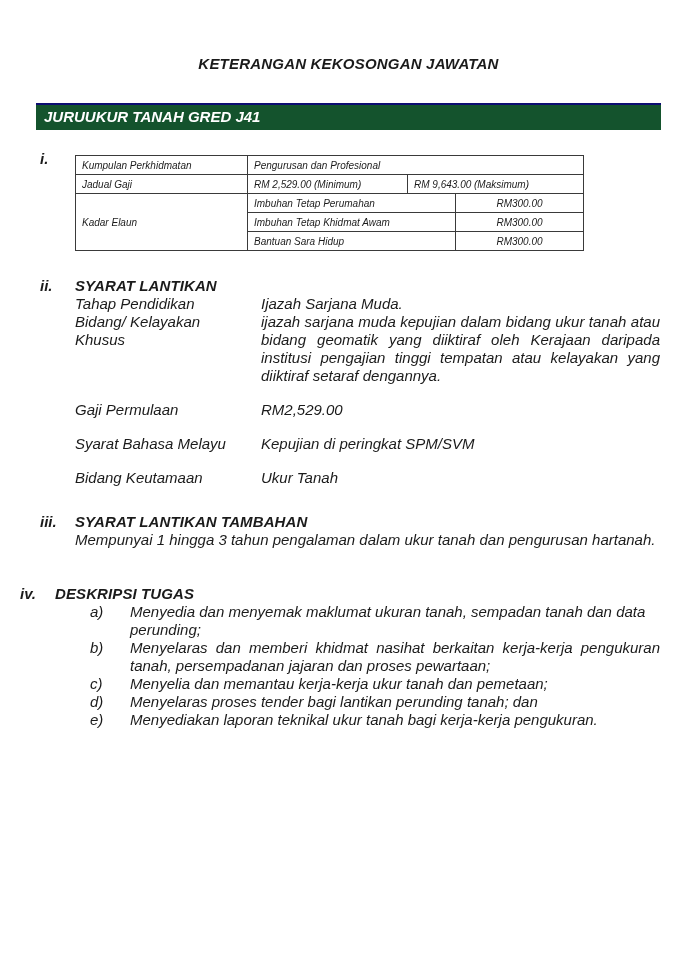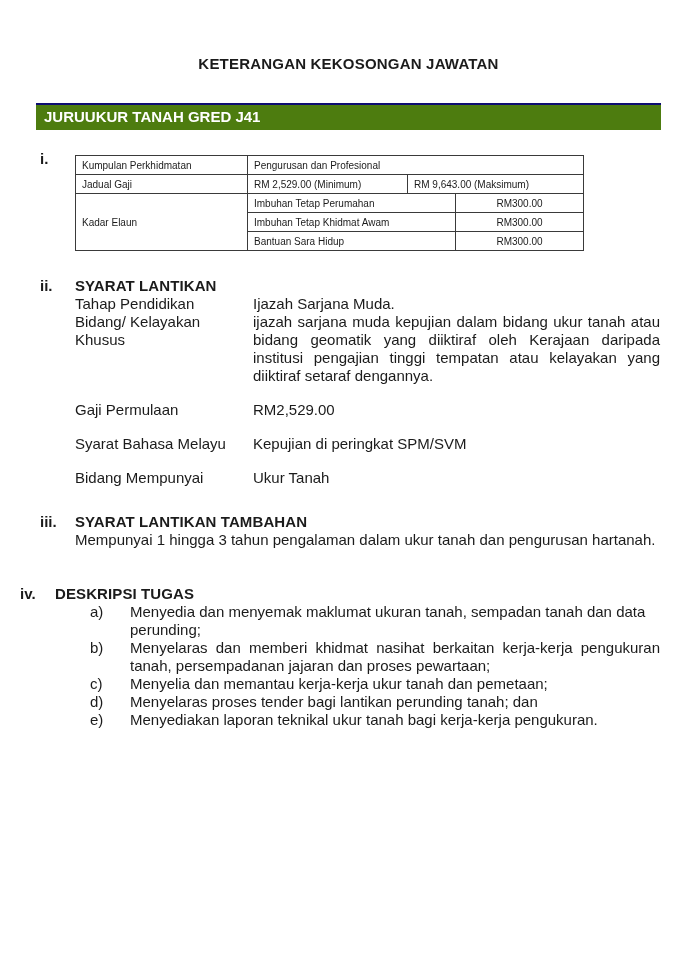--- a/index.html
+++ b/index.html
@@ -1,28 +1,28 @@
 <!DOCTYPE html>
 <html><head>
 <meta charset="utf-8">
 <style>
   * { margin:0; padding:0; box-sizing:border-box; }
   html, body { background:#ffffff; }
   .page {
     width:697px; height:960px; margin:0 auto; background:#ffffff;
     font-family:"Liberation Sans","DejaVu Sans",sans-serif;
     font-size:15px; line-height:18px; color:#1b1b1b;
-    position:relative; overflow:hidden;
+    position:relative; overflow:hidden;font-style:italic;
   }
   .doc-title {
     padding-top:55px; text-align:center; font-weight:bold;
     font-size:15px; letter-spacing:0.2px;
   }
   .banner {
-    margin:30px 36px 12px 36px; background:#4d7c0f; color:#ffffff;
+    margin:30px 36px 12px 36px; background:#14532d; color:#ffffff;
     font-weight:bold; font-size:15px; padding:3px 8px 4px 8px;
     border-top:2px solid #0d0d72;
   }
   .section { display:flex; padding-left:40px; padding-right:37px; }
   .sec-1 { margin-top:20px; }
   .sec-2 { margin-top:26px; }
   .sec-3 { margin-top:26px; }
   .sec-4 { margin-top:36px;padding-left:20px; }
   .numeral { width:35px; flex:none; font-weight:bold; }
   .content { flex:1; min-width:0; }
@@ -32,21 +32,21 @@
   table.appt td {
     border:1px solid #3a3a3a; padding:0 6px; height:19px;
     line-height:17px; font-size:10px; vertical-align:middle;
     white-space:nowrap; overflow:hidden;
   }
   td.rowspan-label { vertical-align:top; padding-top:1px; }
   td.amount { text-align:center; }
 
   .field { display:flex; }
   .field-label { width:178px; flex:none; }
-  .field-value { flex:1; min-width:0; }
+  .field-value { flex:1; min-width:0;margin-left:8px; }
   .justify { text-align:justify; }
   .gap-lg { margin-top:16px; }
 
   .task { display:flex; padding-left:35px; }
   .task-marker { width:40px; flex:none; }
   .task-text { flex:1; min-width:0; }
 </style>
 </head>
 <body>
 
@@ -110,21 +110,21 @@
       </div>
       <div class="field gap-lg">
         <div class="field-label">Gaji Permulaan</div>
         <div class="field-value">RM2,529.00</div>
       </div>
       <div class="field gap-lg">
         <div class="field-label">Syarat Bahasa Melayu</div>
         <div class="field-value">Kepujian di peringkat SPM/SVM</div>
       </div>
       <div class="field gap-lg">
-        <div class="field-label">Bidang Mempunyai</div>
+        <div class="field-label">Bidang Keutamaan</div>
         <div class="field-value">Ukur Tanah</div>
       </div>
     </div>
   </div>
 
   <div class="section sec-3">
     <div class="numeral">iii.</div>
     <div class="content">
       <div class="sec-heading">SYARAT LANTIKAN TAMBAHAN</div>
       <div>Mempunyai 1 hingga 3 tahun pengalaman dalam ukur tanah dan pengurusan hartanah.</div>

